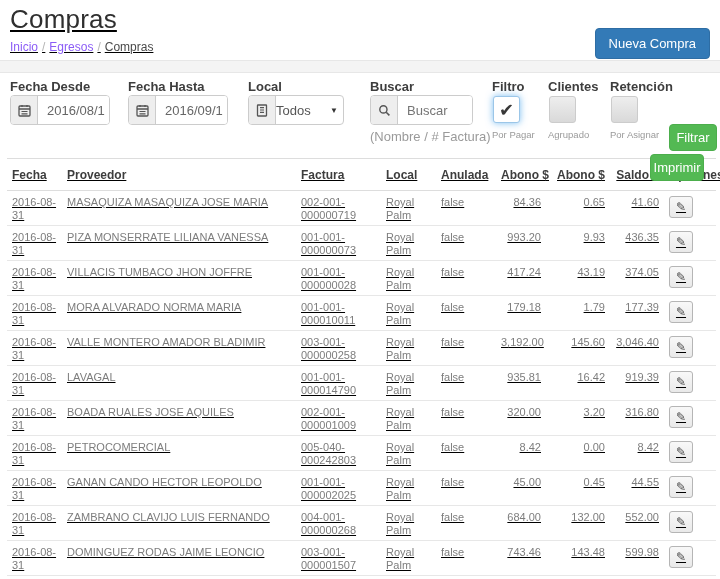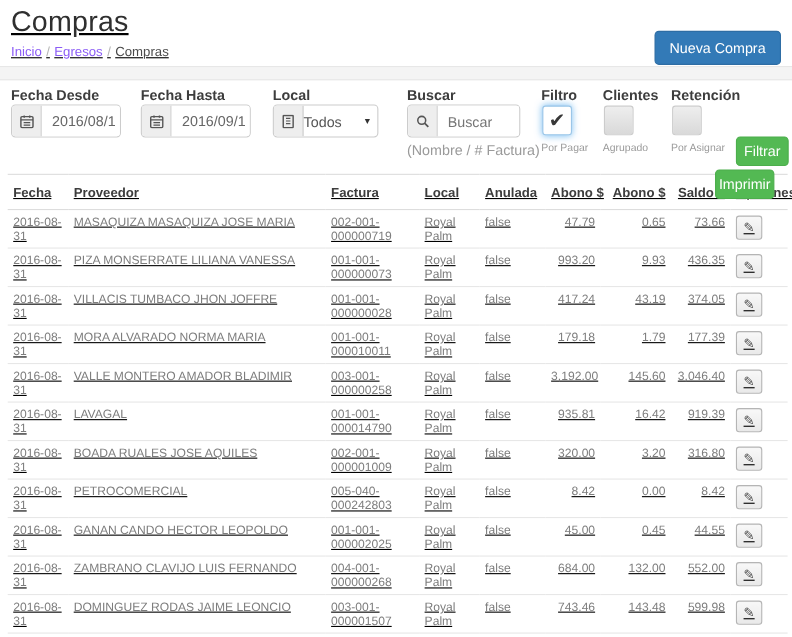--- a/index.html
+++ b/index.html
@@ -222,23 +222,23 @@
         <th>Opciones</th>
       </tr>
     </thead>
     <tbody id="table-body">
     <tr>
       <td>2016-08-31</td>
       <td>MASAQUIZA MASAQUIZA JOSE MARIA</td>
       <td>002-001-000000719</td>
       <td>Royal Palm</td>
       <td>false</td>
-      <td class="num">47.79</td>
+      <td class="num">84.36</td>
       <td class="num">0.65</td>
-      <td class="num">73.66</td>
+      <td class="num">41.60</td>
       <td>
         <button class="edit-btn">
               <span>✎</span>
             </button>
       </td>
     </tr>
 
     <tr>
       <td>2016-08-31</td>
       <td>PIZA MONSERRATE LILIANA VANESSA</td>

